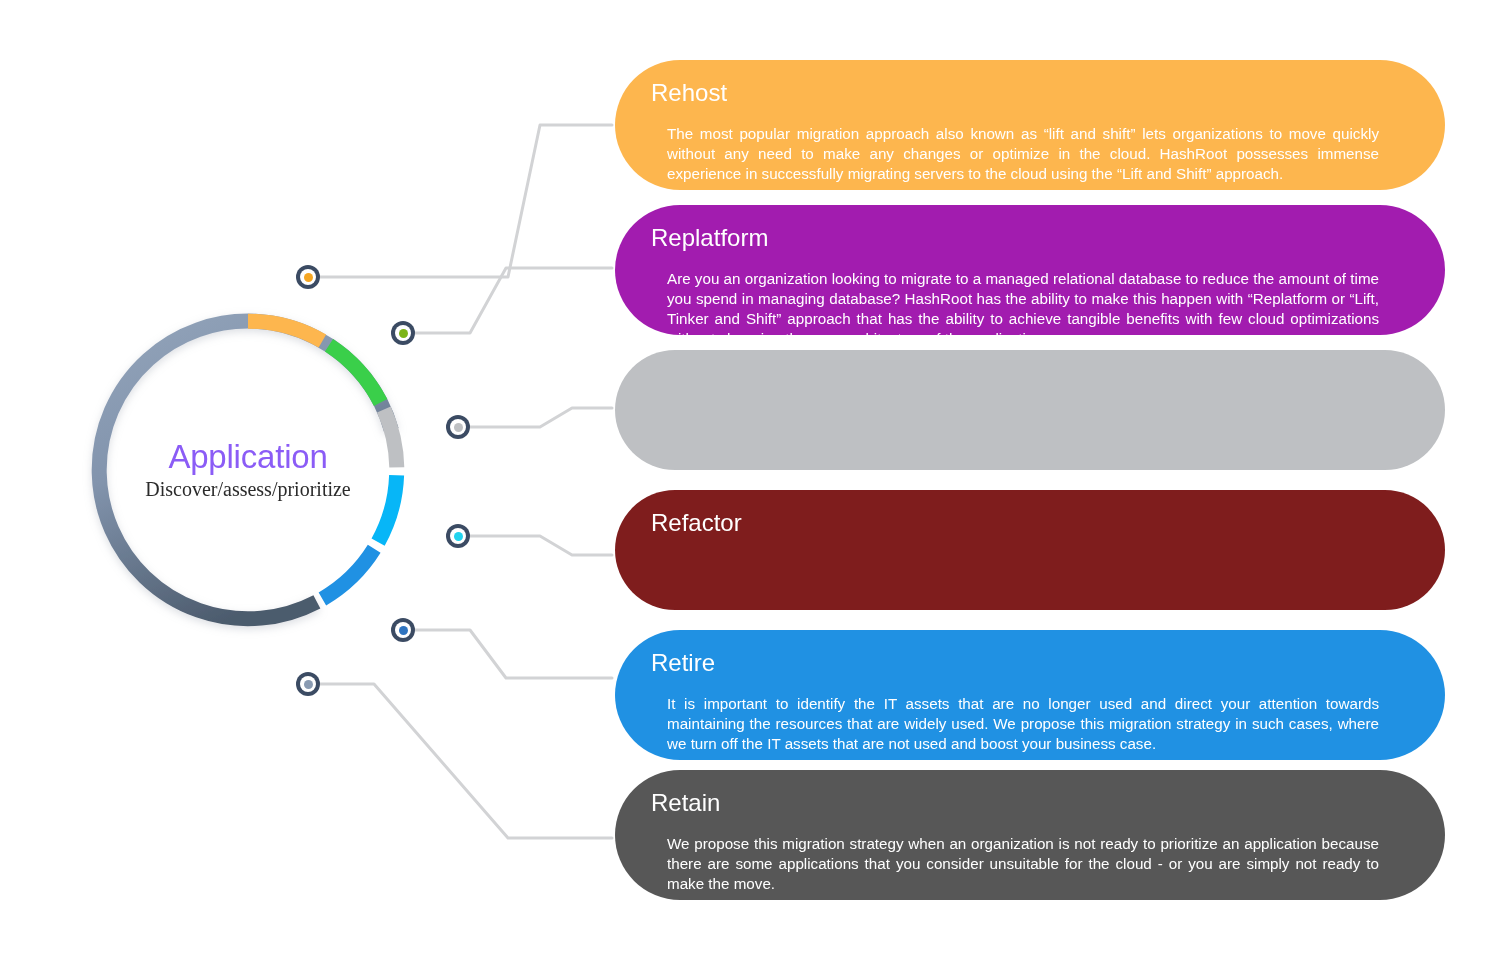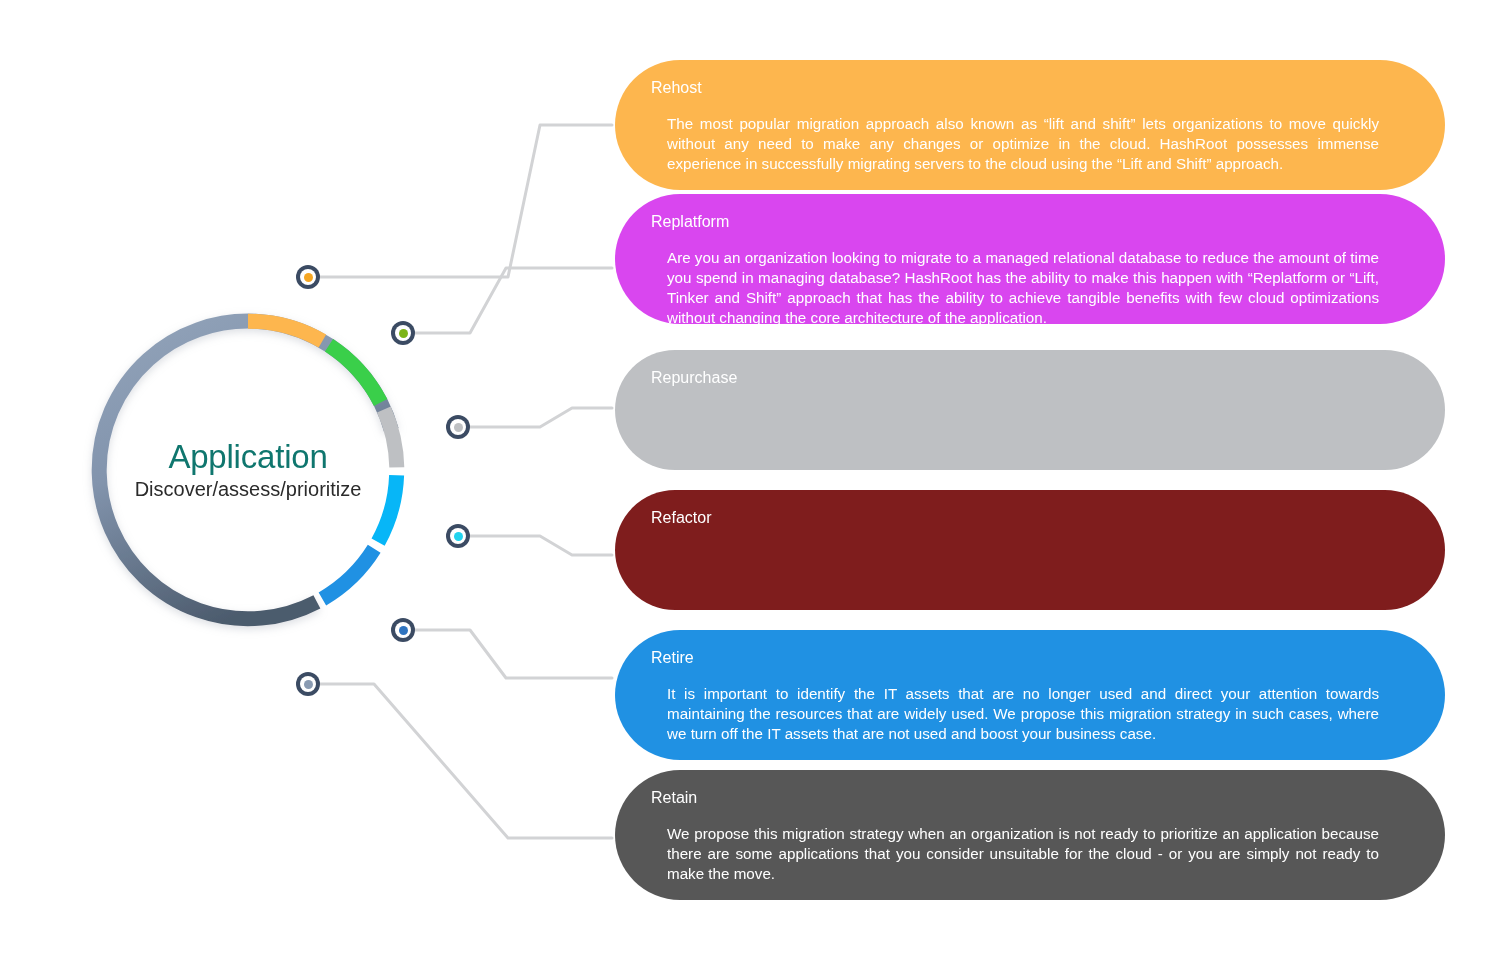--- a/index.html
+++ b/index.html
@@ -49,31 +49,32 @@
     width: 340px;
     height: 340px;
     display: flex;
     flex-direction: column;
     align-items: center;
     justify-content: center;
     text-align: center;
   }
   #donut-title {
     font-size: 33px;
-    color: #0f766e;
+    color: #8b5cf6;
     line-height: 1.05;
     letter-spacing: -0.2px;
     font-weight: 400;
   }
   #donut-subtitle {
     font-size: 20px;
     color: #2b2b2b;
     margin-top: 4px;
     line-height: 1.1;
     font-weight: 400;
+    font-family: Liberation Serif, serif;
   }
 
   
   .node-marker {
     position: absolute;
     width: 24px;
     height: 24px;
     border-radius: 50%;
     background: #3b4b63;
     display: flex;
@@ -99,21 +100,21 @@
   
   .card {
     position: absolute;
     left: 615px;
     width: 830px;
     box-sizing: border-box;
     padding: 18px 50px 20px 36px;
     color: #ffffff;
   }
   .card-title {
-    font-size: 16px;
+    font-size: 24px;
     font-weight: 400;
     line-height: 1.25;
     margin: 0 0 3px 0;
     color: #ffffff;
   }
   .card-body {
     font-size: 15.2px;
     line-height: 1.32;
     margin: 16px;
     color: #ffffff;
@@ -203,27 +204,26 @@
     <span class="ring-white">
       <span class="dot-core" style="background:#8A9BB2;"></span>
     </span>
   </div>
 
   <div class="card" style="top:60px; height:130px; background:#FDB64E; border-radius:65px;">
     <p class="card-title">Rehost</p>
     <p class="card-body">The most popular migration approach also known as “lift and shift” lets organizations to move quickly without any need to make any changes or optimize in the cloud. HashRoot possesses immense experience in successfully migrating servers to the cloud using the “Lift and Shift” approach.</p>
   </div>
 
-  <div class="card" style="top:194px; height:130px; background:#d946ef; border-radius:65px;">
+  <div class="card" style="top:205px; height:130px; background:#a21caf; border-radius:65px;">
     <p class="card-title">Replatform</p>
     <p class="card-body">Are you an organization looking to migrate to a managed relational database to reduce the amount of time you spend in managing database? HashRoot has the ability to make this happen with “Replatform or “Lift, Tinker and Shift” approach that has the ability to achieve tangible benefits with few cloud optimizations without changing the core architecture of the application.</p>
   </div>
 
   <div class="card" style="top:350px; height:120px; background:#BEC0C3; border-radius:60px;">
-    <p class="card-title">Repurchase</p>
   </div>
 
   <div class="card" style="top:490px; height:120px; background:#7f1d1d; border-radius:60px;">
     <p class="card-title">Refactor</p>
   </div>
 
   <div class="card" style="top:770px; height:130px; background:#575757; border-radius:65px;">
     <p class="card-title">Retain</p>
     <p class="card-body">We propose this migration strategy when an organization is not ready to prioritize an application because there are some applications that you consider unsuitable for the cloud - or you are simply not ready to make the move.</p>
   </div>

